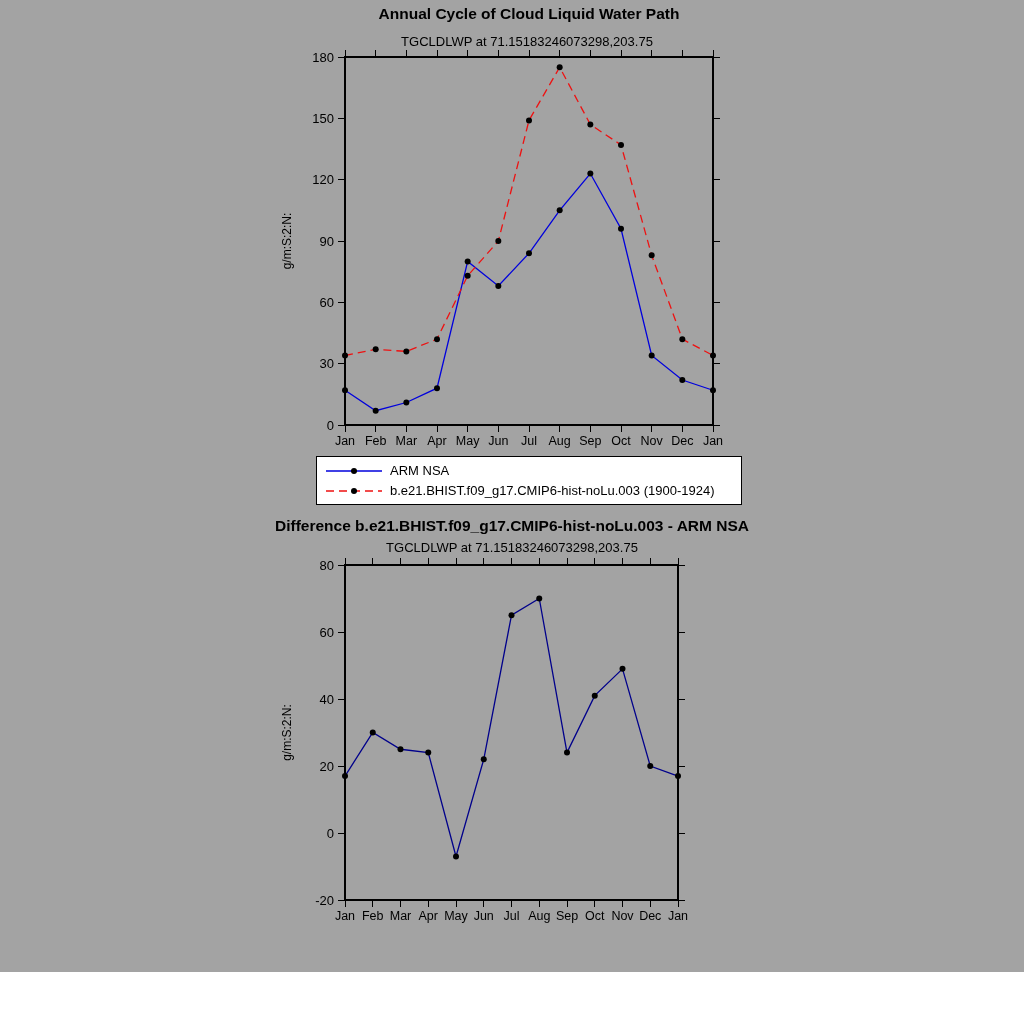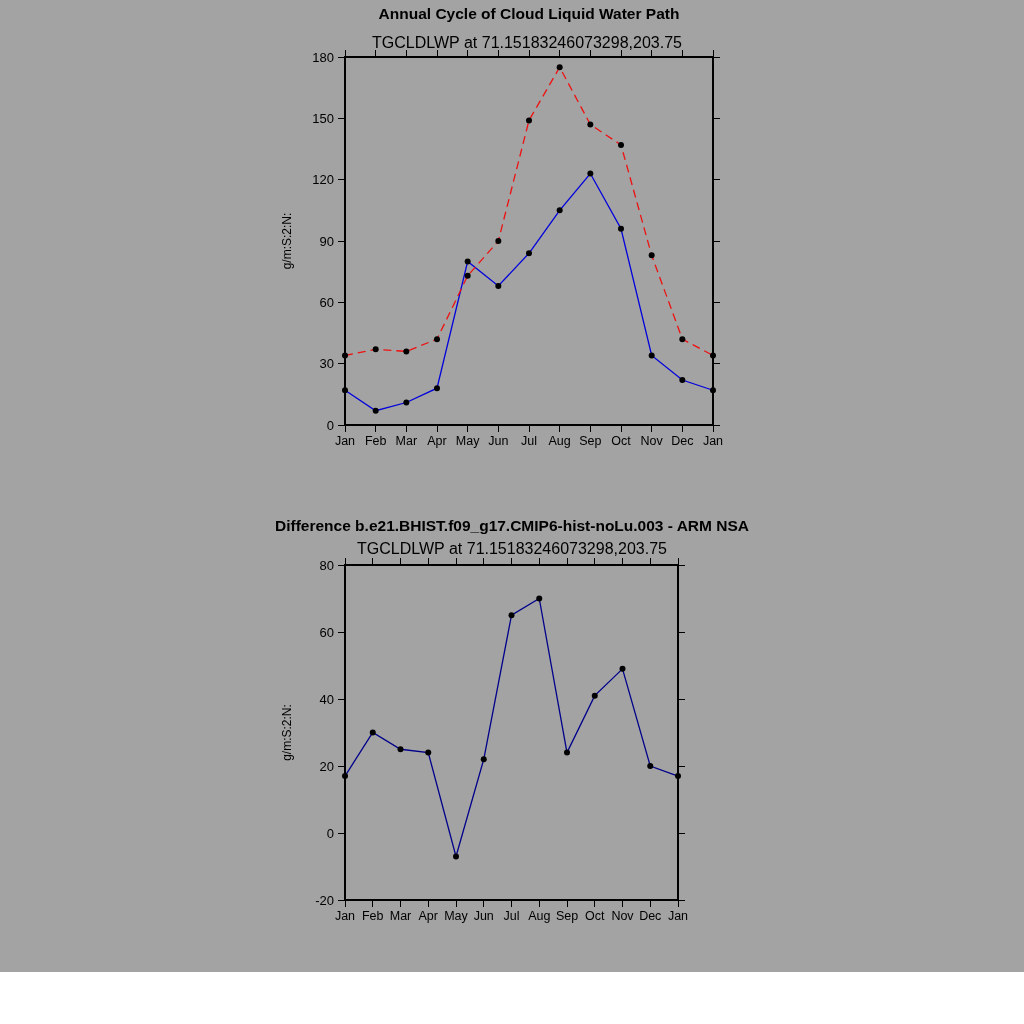--- a/index.html
+++ b/index.html
@@ -9,21 +9,21 @@
     font-family:"Liberation Sans", sans-serif;
     color:#000;
   }
   .page { position:relative; width:1024px; height:972px; background:#a3a3a3; overflow:hidden; }
   .chart-title {
     position:absolute; transform:translateX(-50%);
     font-weight:bold; font-size:15.5px; white-space:nowrap; color:#000;
   }
   .chart-subtitle {
     position:absolute; transform:translateX(-50%);
-    font-size:16px; white-space:nowrap; color:#000;
+    font-size:13px; white-space:nowrap; color:#000;
   }
   svg.chart { position:absolute; overflow:visible; }
   svg text { font-family:"Liberation Sans", sans-serif; fill:#000; }
   .legend {
     position:absolute; left:316px; top:456px; width:426px;
     border:1px solid #000; background:#fff;
     padding:5px 8px; display:flex; flex-direction:column; gap:3px;
   }
   .legend-row { display:flex; align-items:center; gap:7px; height:17px; }
   .legend-row span { font-size:13px; white-space:nowrap; color:#000; }
@@ -122,20 +122,36 @@
       <circle cx="238.33333333333334" cy="191" r="3" fill="#000"></circle>
       <circle cx="269" cy="70.3777777777778" r="3" fill="#000"></circle>
       <circle cx="299.6666666666667" cy="17.22222222222223" r="3" fill="#000"></circle>
       <circle cx="330.33333333333337" cy="74.4666666666667" r="3" fill="#000"></circle>
       <circle cx="361" cy="94.91111111111115" r="3" fill="#000"></circle>
       <circle cx="391.6666666666667" cy="205.3111111111111" r="3" fill="#000"></circle>
       <circle cx="422.33333333333337" cy="289.1333333333333" r="3" fill="#000"></circle>
       <circle cx="453" cy="305.4888888888889" r="3" fill="#000"></circle>
     </svg>
 
+  <div class="legend">
+    <div class="legend-row">
+      <svg class="legend-sample" width="58" height="14">
+          <line x1="1" y1="7" x2="57" y2="7" stroke="#0000dd" stroke-width="1.3"></line>
+          <circle cx="29" cy="7" r="3" fill="#000"></circle>
+        </svg>
+      <span>ARM NSA</span>
+    </div>
+    <div class="legend-row">
+      <svg class="legend-sample" width="58" height="14">
+          <line x1="1" y1="7" x2="57" y2="7" stroke="#ee1111" stroke-width="1.3" stroke-dasharray="8,5"></line>
+          <circle cx="29" cy="7" r="3" fill="#000"></circle>
+        </svg>
+      <span>b.e21.BHIST.f09_g17.CMIP6-hist-noLu.003 (1900-1924)</span>
+    </div>
+  </div>
 
   <div class="chart-title" style="left:512px; top:517px;text-align:right;">Difference b.e21.BHIST.f09_g17.CMIP6-hist-noLu.003 - ARM NSA</div>
   <div class="chart-subtitle" style="left:512px; top:540px;">TGCLDLWP at 71.15183246073298,203.75</div>
   <svg class="chart" style="left:260px; top:555px;" width="510" height="375">
       <rect x="85" y="10" width="333" height="335" fill="none" stroke="#000" stroke-width="1.3" shape-rendering="crispEdges"></rect>
       <line x1="78" y1="345" x2="85" y2="345" stroke="#000" shape-rendering="crispEdges"></line>
       <line x1="418" y1="345" x2="425" y2="345" stroke="#000" shape-rendering="crispEdges"></line>
       <text x="74" y="349.5" text-anchor="end" font-size="13">-20</text>
       <line x1="78" y1="278" x2="85" y2="278" stroke="#000" shape-rendering="crispEdges"></line>
       <line x1="418" y1="278" x2="425" y2="278" stroke="#000" shape-rendering="crispEdges"></line>

